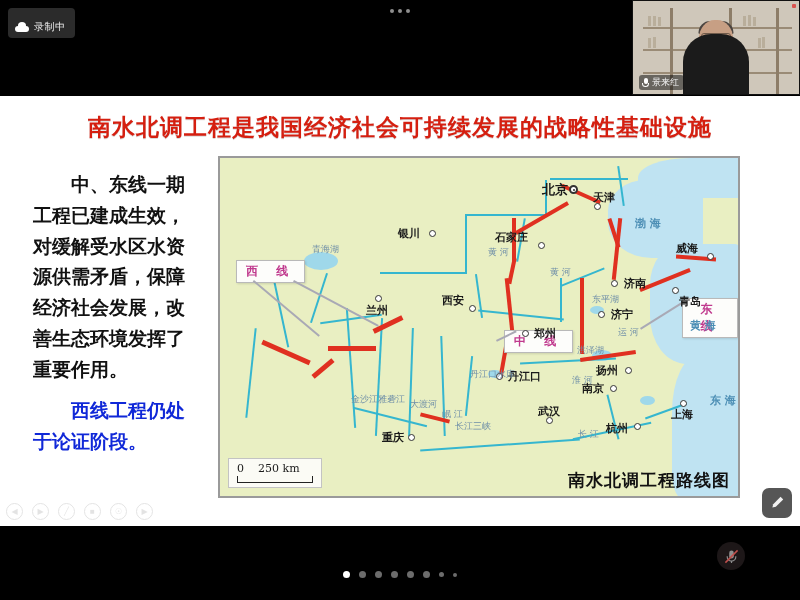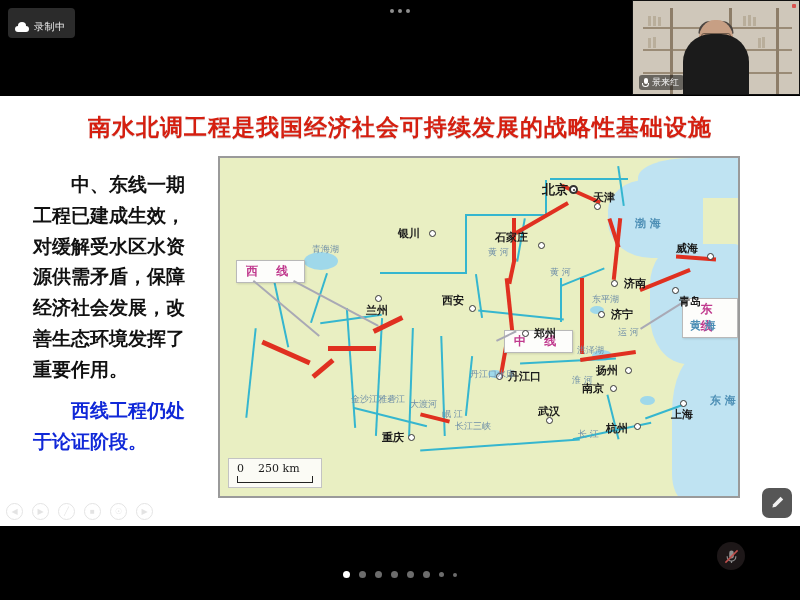--- a/index.html
+++ b/index.html
@@ -283,20 +283,21 @@
           <div class="lbl riv-lbl" style="left: 250px; top: 210px;">丹江口水库</div>
           <div class="lbl riv-lbl" style="left: 235px; top: 262px;">长江三峡</div>
         </div>
 
       <div class="scalebar">
         <div><span>0</span>
           &nbsp;&nbsp;&nbsp;<span>250 km</span></div>
         <div class="bar"></div>
       </div>
 
+      <div class="map-caption">南水北调工程路线图</div>
     </div>
 
     <div class="slide-toolbar">
       <div class="tb-ic">
           <i>◀</i>
         </div>
       <div class="tb-ic">
           <i>▶</i>
         </div>
       <div class="tb-ic">

